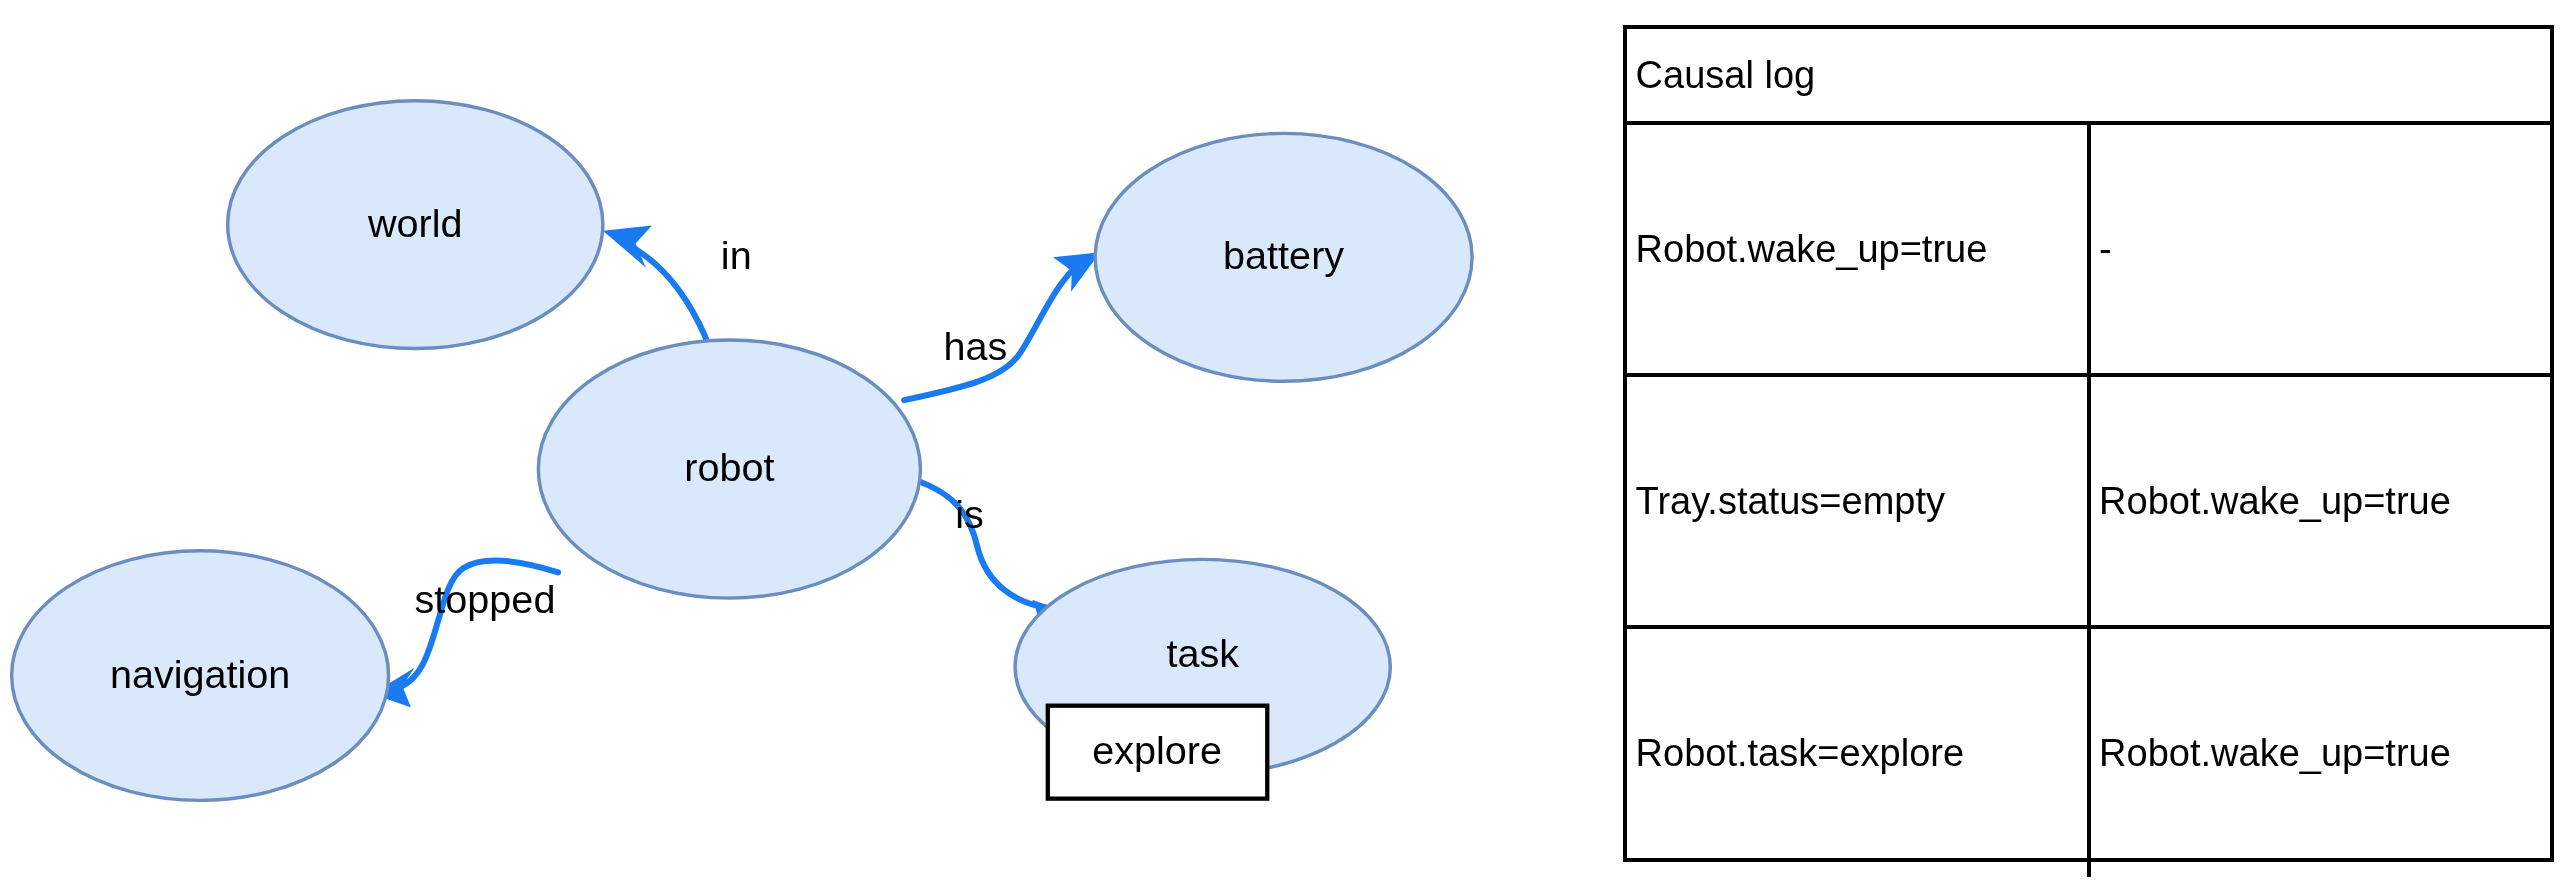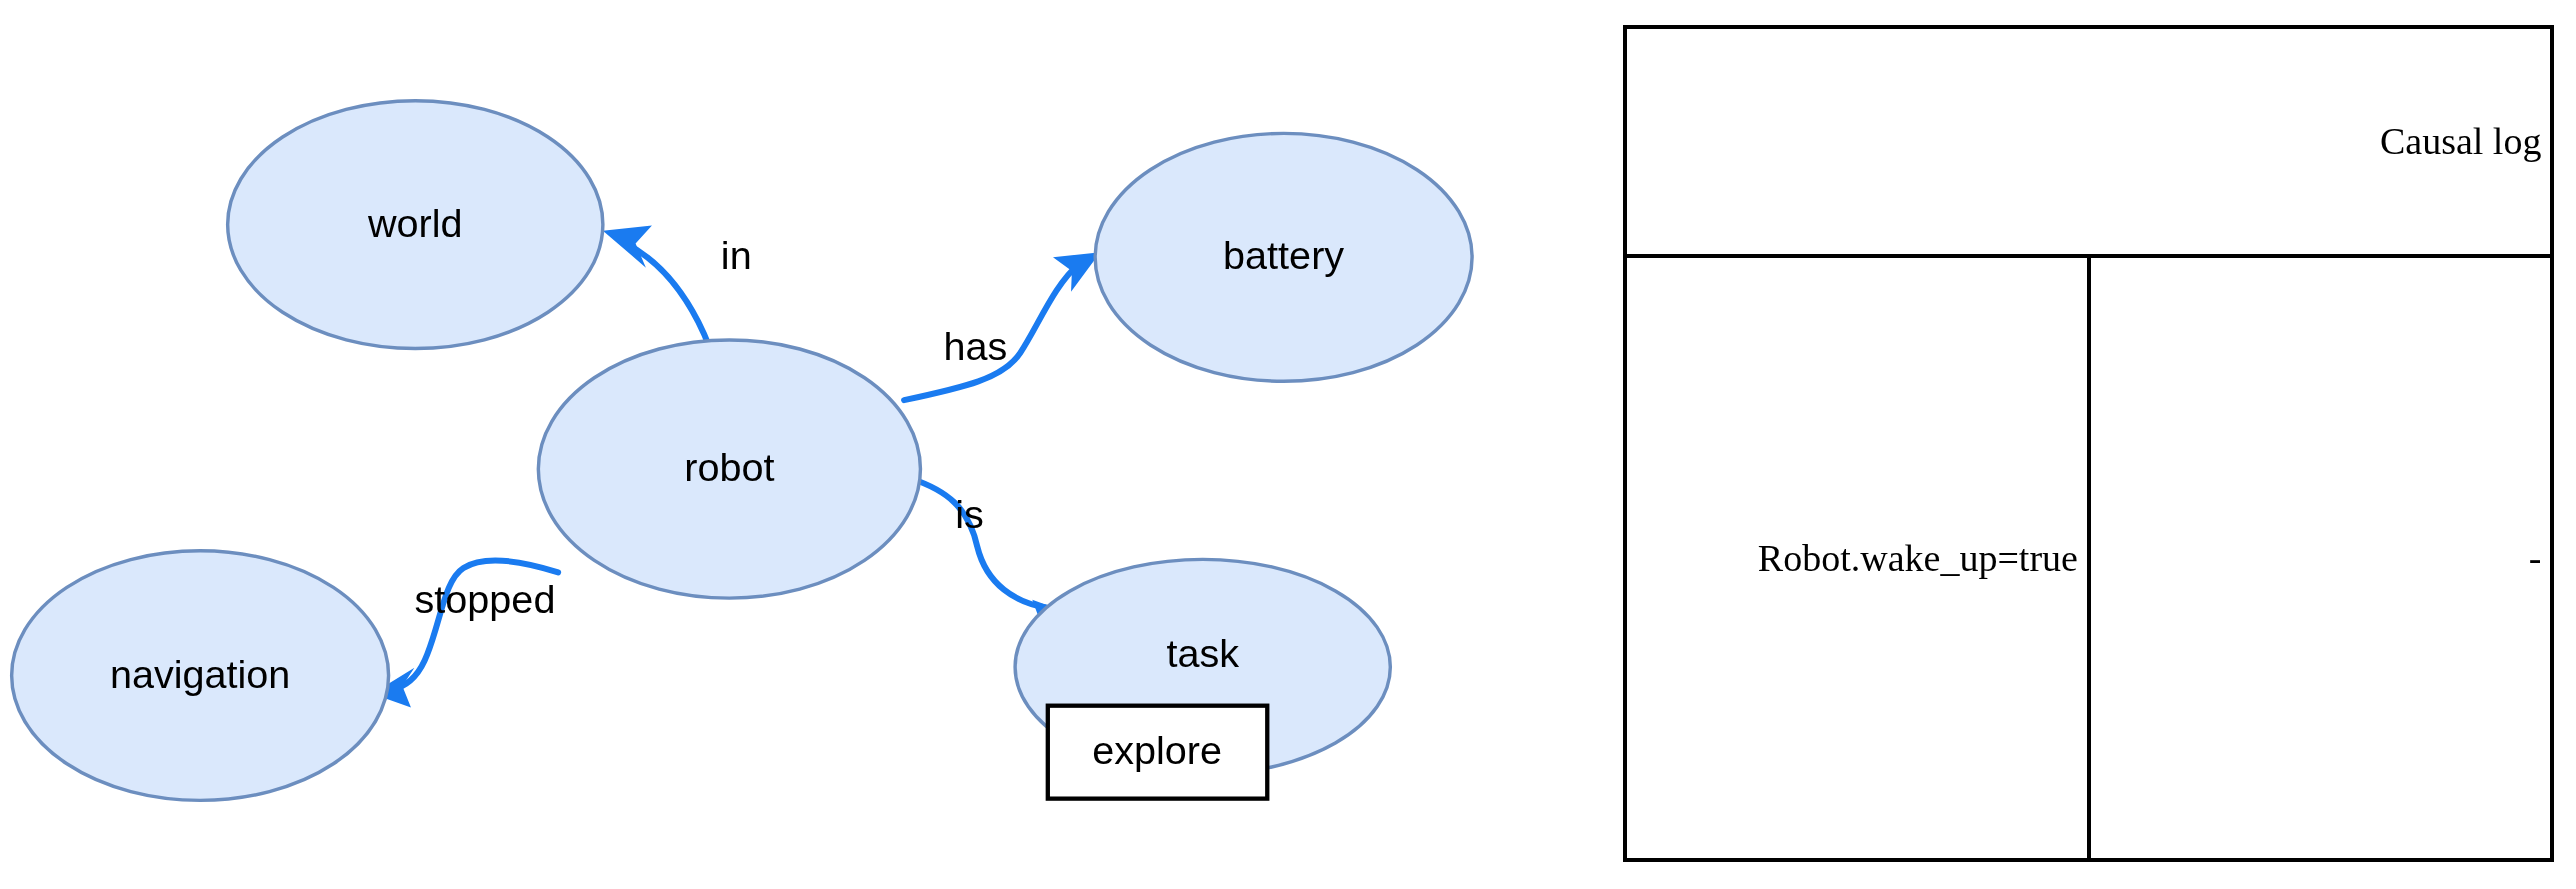--- a/index.html
+++ b/index.html
@@ -95,24 +95,24 @@
   }
   #log-table {
     width: 100%;
     height: 100%;
     border-collapse: collapse;
     table-layout: fixed;
   }
   #log-table th,
   #log-table td {
     border: 4.3px solid #000000;
-    text-align: right;
+    text-align: left;
     vertical-align: middle;
     font-weight: normal;
-    font-family: Liberation Serif, serif;
+    font-family: Liberation Sans, sans-serif;
     font-size: 38px;
     color: #000000;
     padding: 0 8.6px;
   }
   #log-table tr.header-row th {
     border-top: none;
     border-left: none;
     border-right: none;
     height: 92px;
   }
@@ -200,18 +200,26 @@
   <div id="log-panel">
     <table id="log-table">
       <tbody>
         <tr class="header-row">
           <th colspan="2">Causal log</th>
         </tr>
         <tr class="data-row">
           <td>Robot.wake_up=true</td>
           <td>-</td>
         </tr>
+        <tr class="data-row">
+          <td>Tray.status=empty</td>
+          <td>Robot.wake_up=true</td>
+        </tr>
+        <tr class="data-row">
+          <td>Robot.task=explore</td>
+          <td>Robot.wake_up=true</td>
+        </tr>
       </tbody>
     </table>
   </div>
 
 </div>
 
 
 </body></html>

